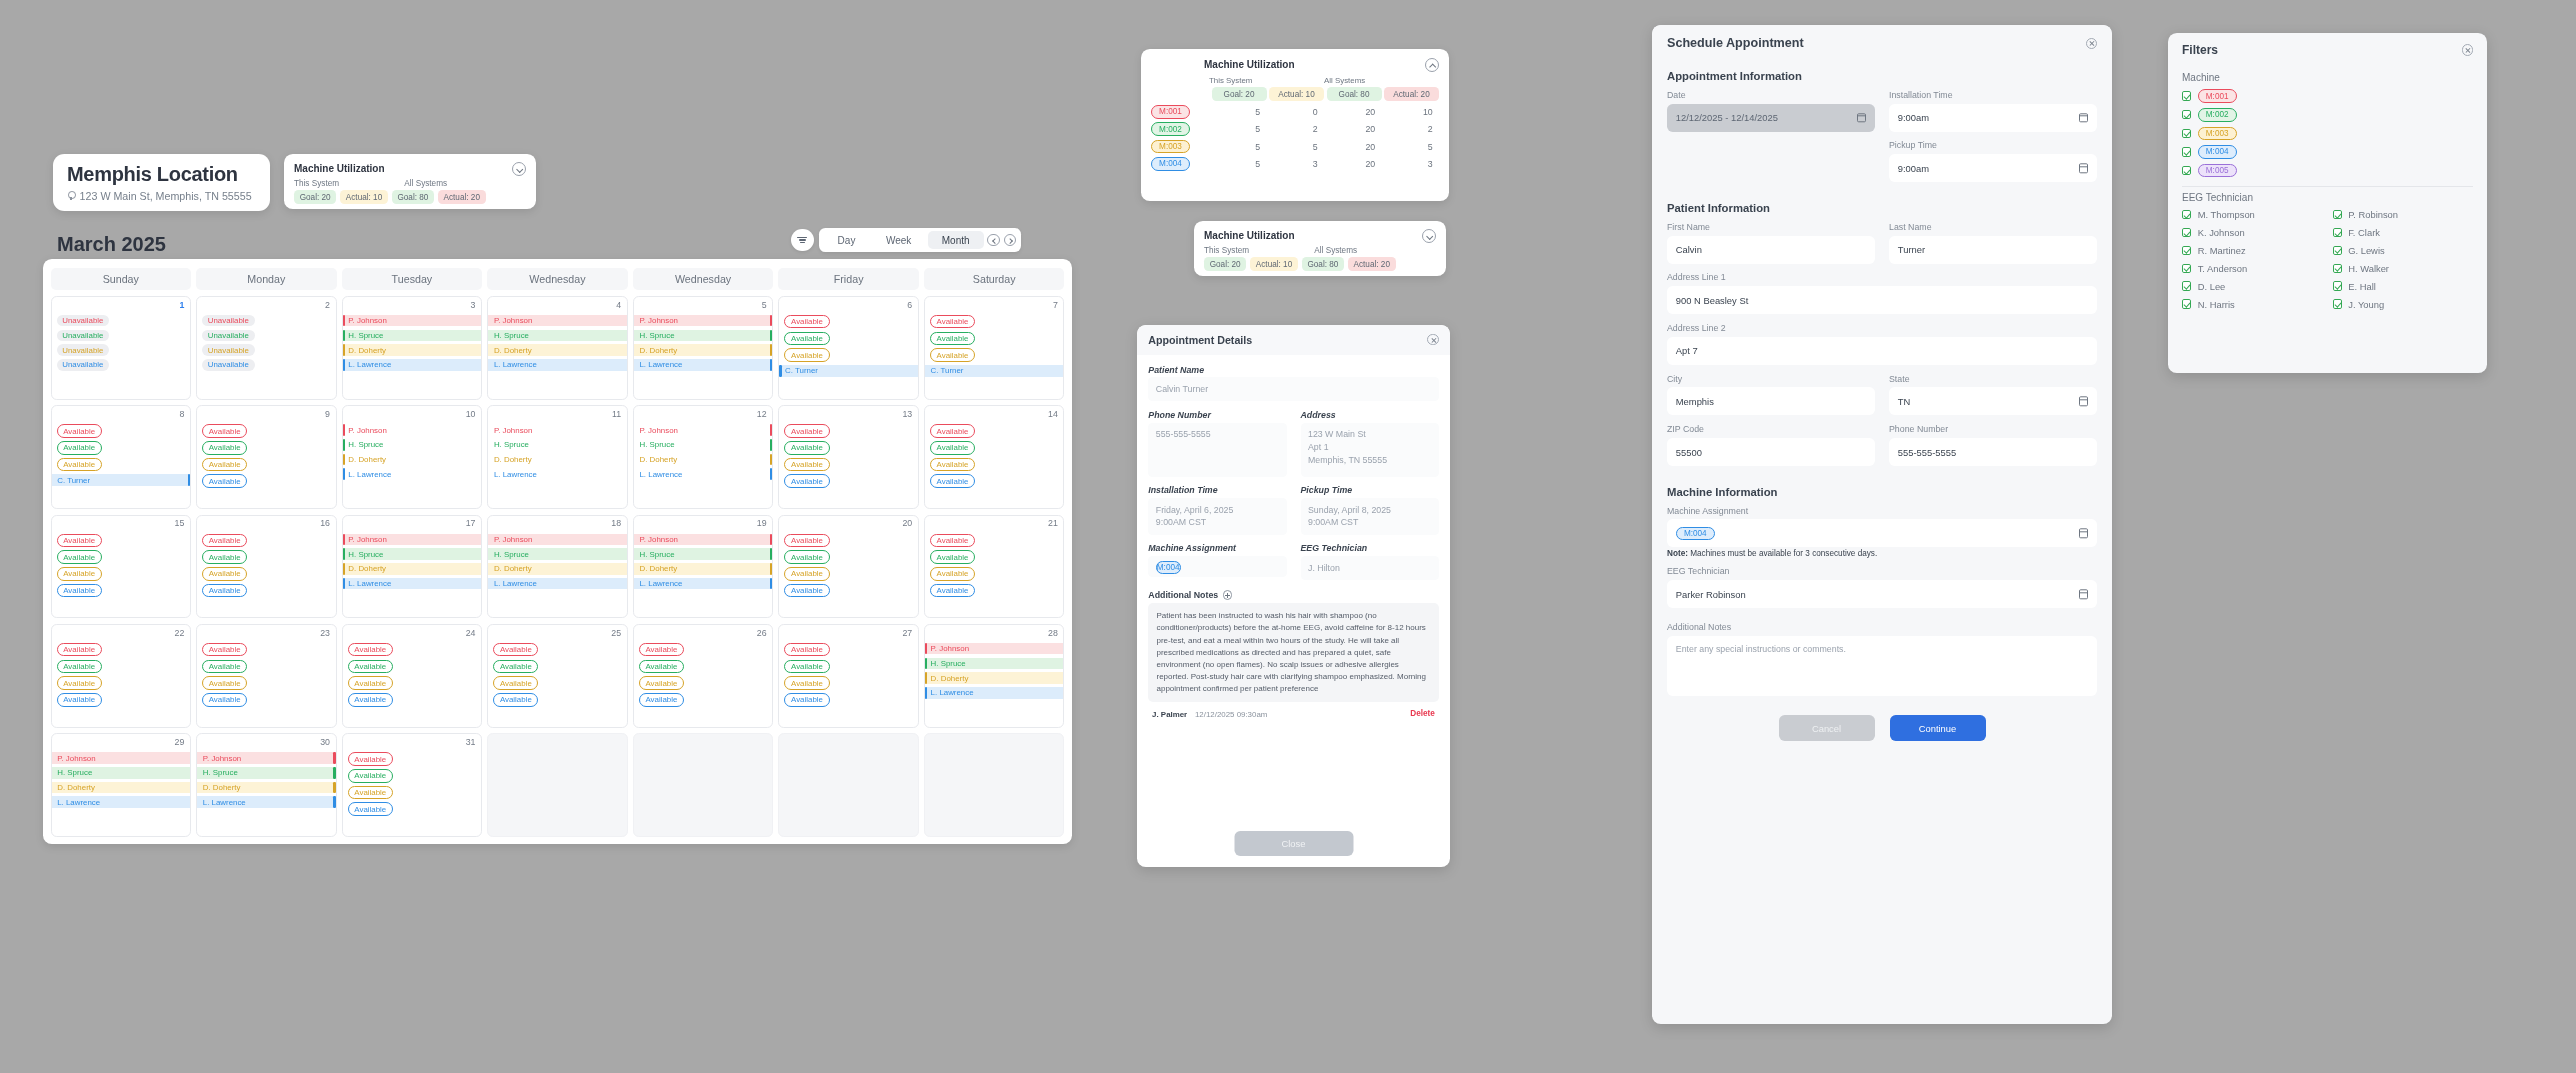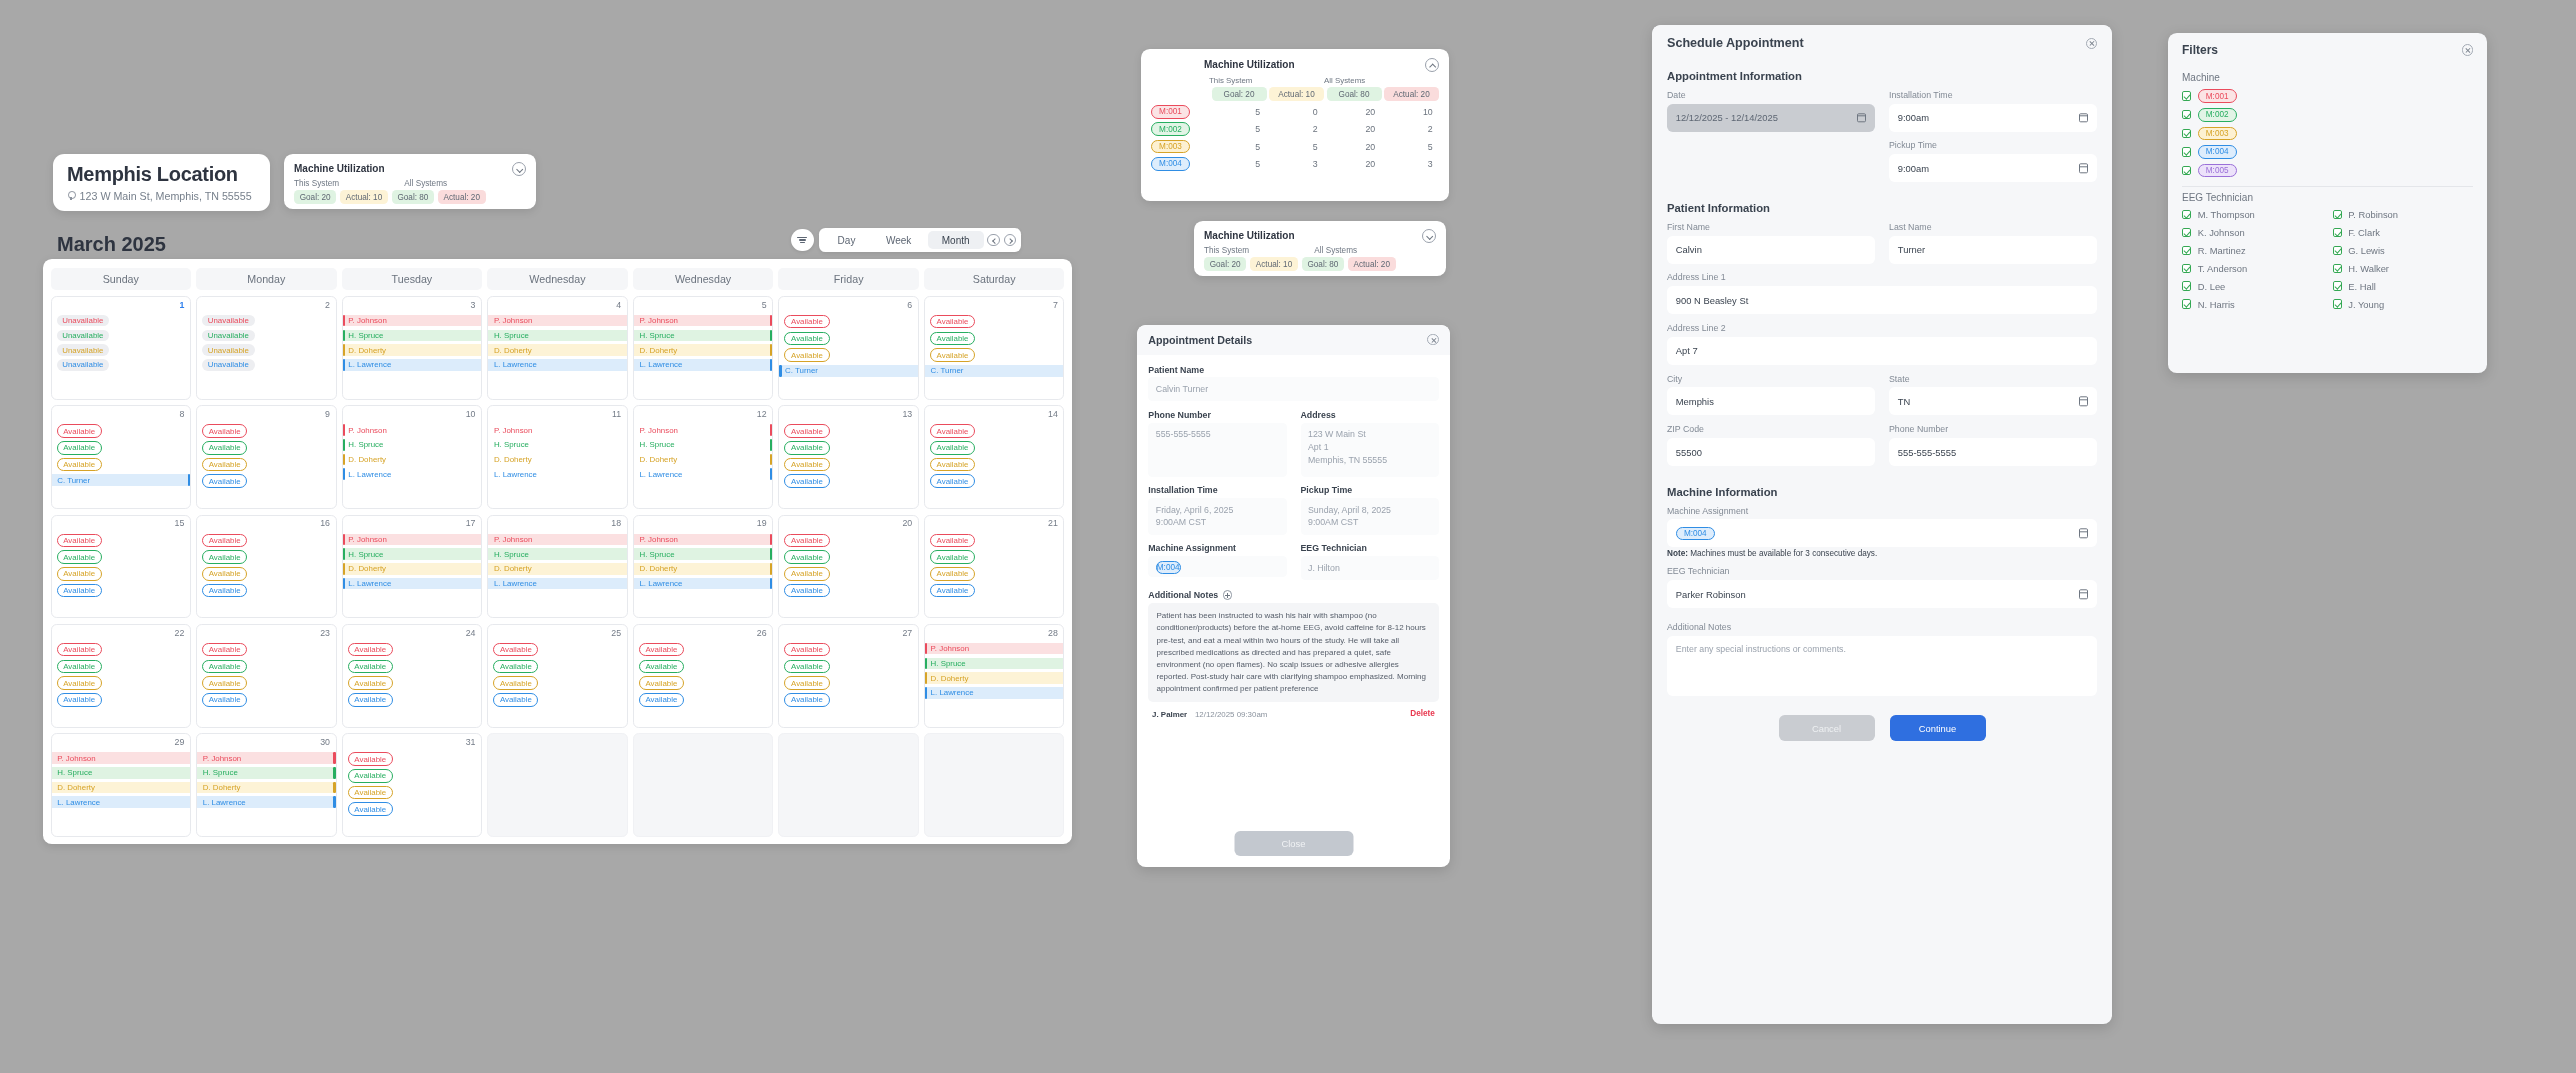--- a/index.html
+++ b/index.html
@@ -120,21 +120,21 @@
   #appt-details {
     position: absolute; left: 1137px; top: 325px; width: 313px; height: 542px;
     background: #fff; border-radius: 8.8px; box-shadow: 0 3.8px 12.6px rgba(0,0,0,.13); overflow: hidden;
   }
   #appt-details .ad-head { background: #f7f8fa; padding: 8.8px 11.3px; display:flex; align-items:center; justify-content: space-between; }
   #appt-details .ad-head h2 { font-size: 10.7px; font-weight: 600; color: #3a434f; }
   .xbtn { width: 11.3px; height: 11.3px; border:0.9px solid #a3aab4; border-radius:50%; position:relative; cursor:pointer;}
   .xbtn::before,.xbtn::after{content:"";position:absolute;left:2.1px;top:4.7px;width:5.7px;height:0.9px;background:#7b838e;}
   .xbtn::before{transform:rotate(45deg);} .xbtn::after{transform:rotate(-45deg);}
   .ad-body { padding: 10px 11.3px; }
-  .fl-label { font-size: 8.8px; font-weight: 700; color: #3a434f; margin-bottom: 2.5px; }
+  .fl-label { font-size: 8.8px; font-weight: 700; color: #3a434f; margin-bottom: 2.5px; font-style: italic; }
   .fl-val { font-size: 8.8px; color: #9aa2ad; background: #fafbfc; border-radius: 4.4px; padding: 5.7px 7.5px; line-height: 1.45; }
   .ad-2col { display: grid; grid-template-columns: 1fr 1fr; gap: 8.8px 14px; }
   .ad-sec { margin-bottom: 8.8px; }
   .chipblock { background:#fafbfc; border-radius:4.4px; padding: 5px 7.5px; }
   .notes-head { font-size: 8.8px; font-weight: 700; color: #3a434f; display:flex; align-items:center; gap: 4.4px; margin-bottom: 3.1px;}
   .plusbtn { width:9.4px;height:9.4px;border:0.8px solid #8e96a1;border-radius:50%;position:relative;cursor:pointer;}
   .plusbtn::before,.plusbtn::after{content:"";position:absolute;background:#6e7681;}
   .plusbtn::before{left:1.9px;top:3.8px;width:4.4px;height:0.8px;}
   .plusbtn::after{top:1.9px;left:3.8px;height:4.4px;width:0.8px;}
   .notes-box { background:#f4f5f7; border-radius:5px; padding: 7px 8.2px; font-size: 8px; color:#555d69; line-height: 1.52; }

